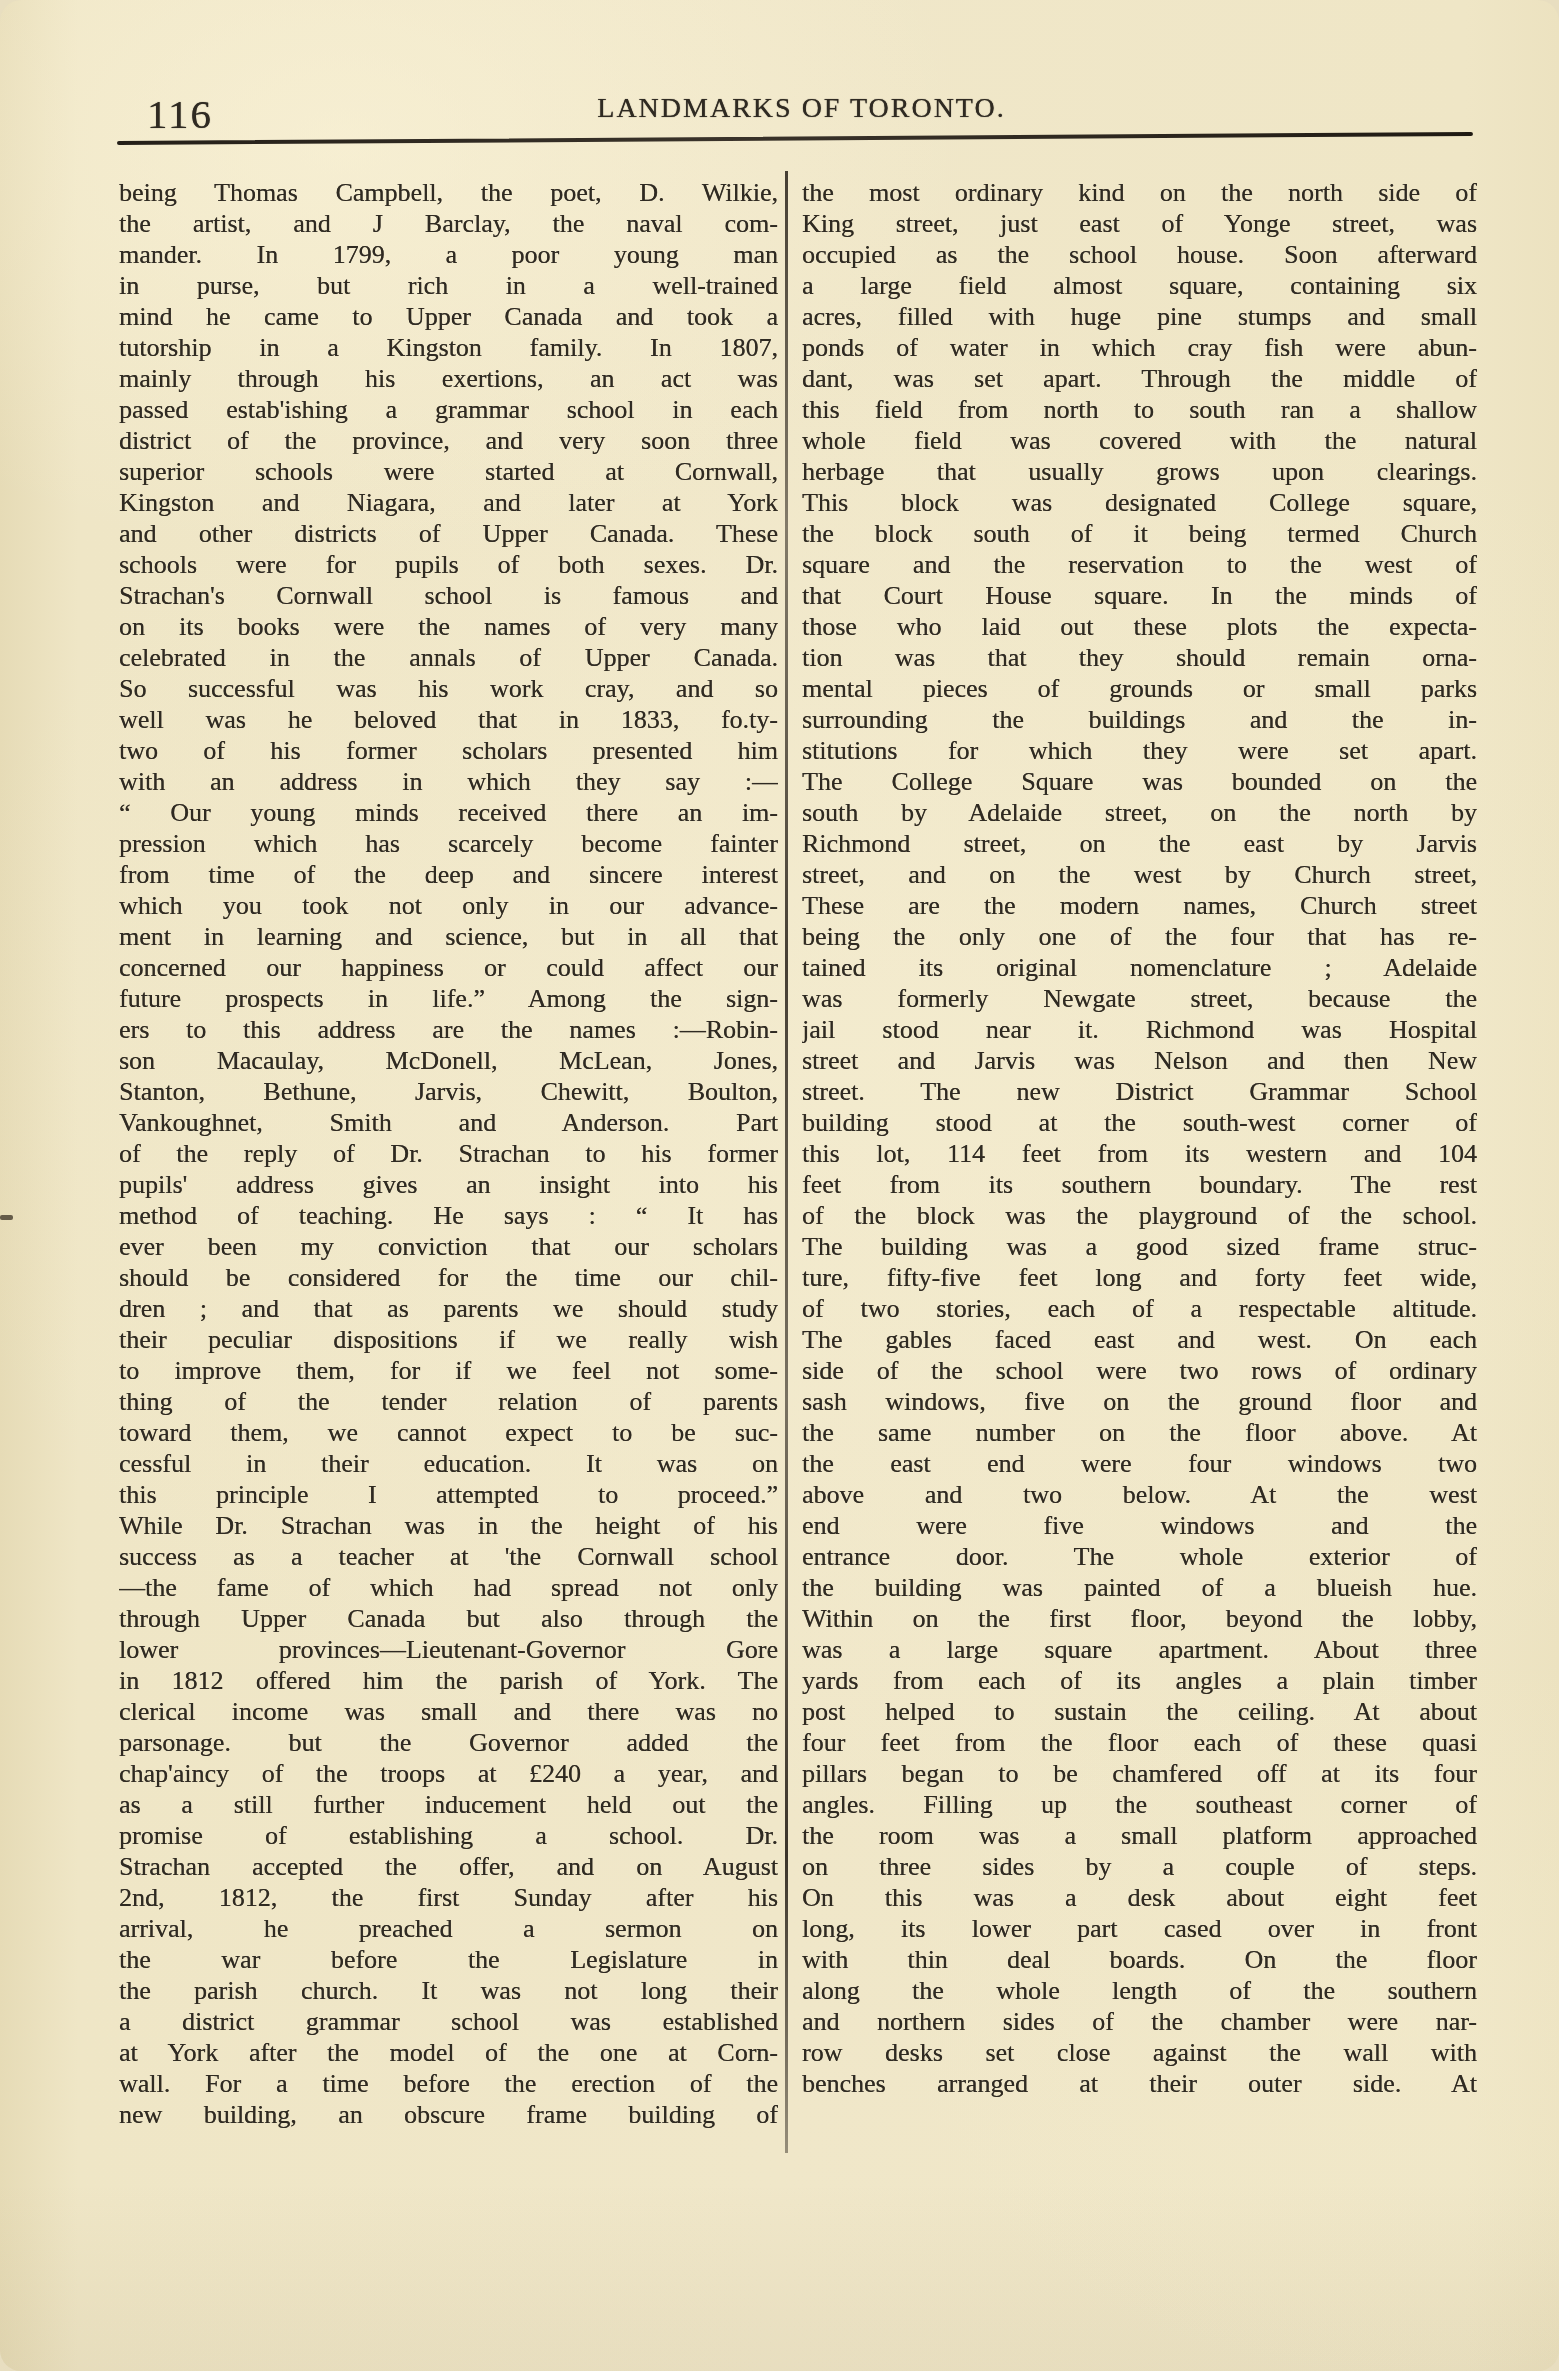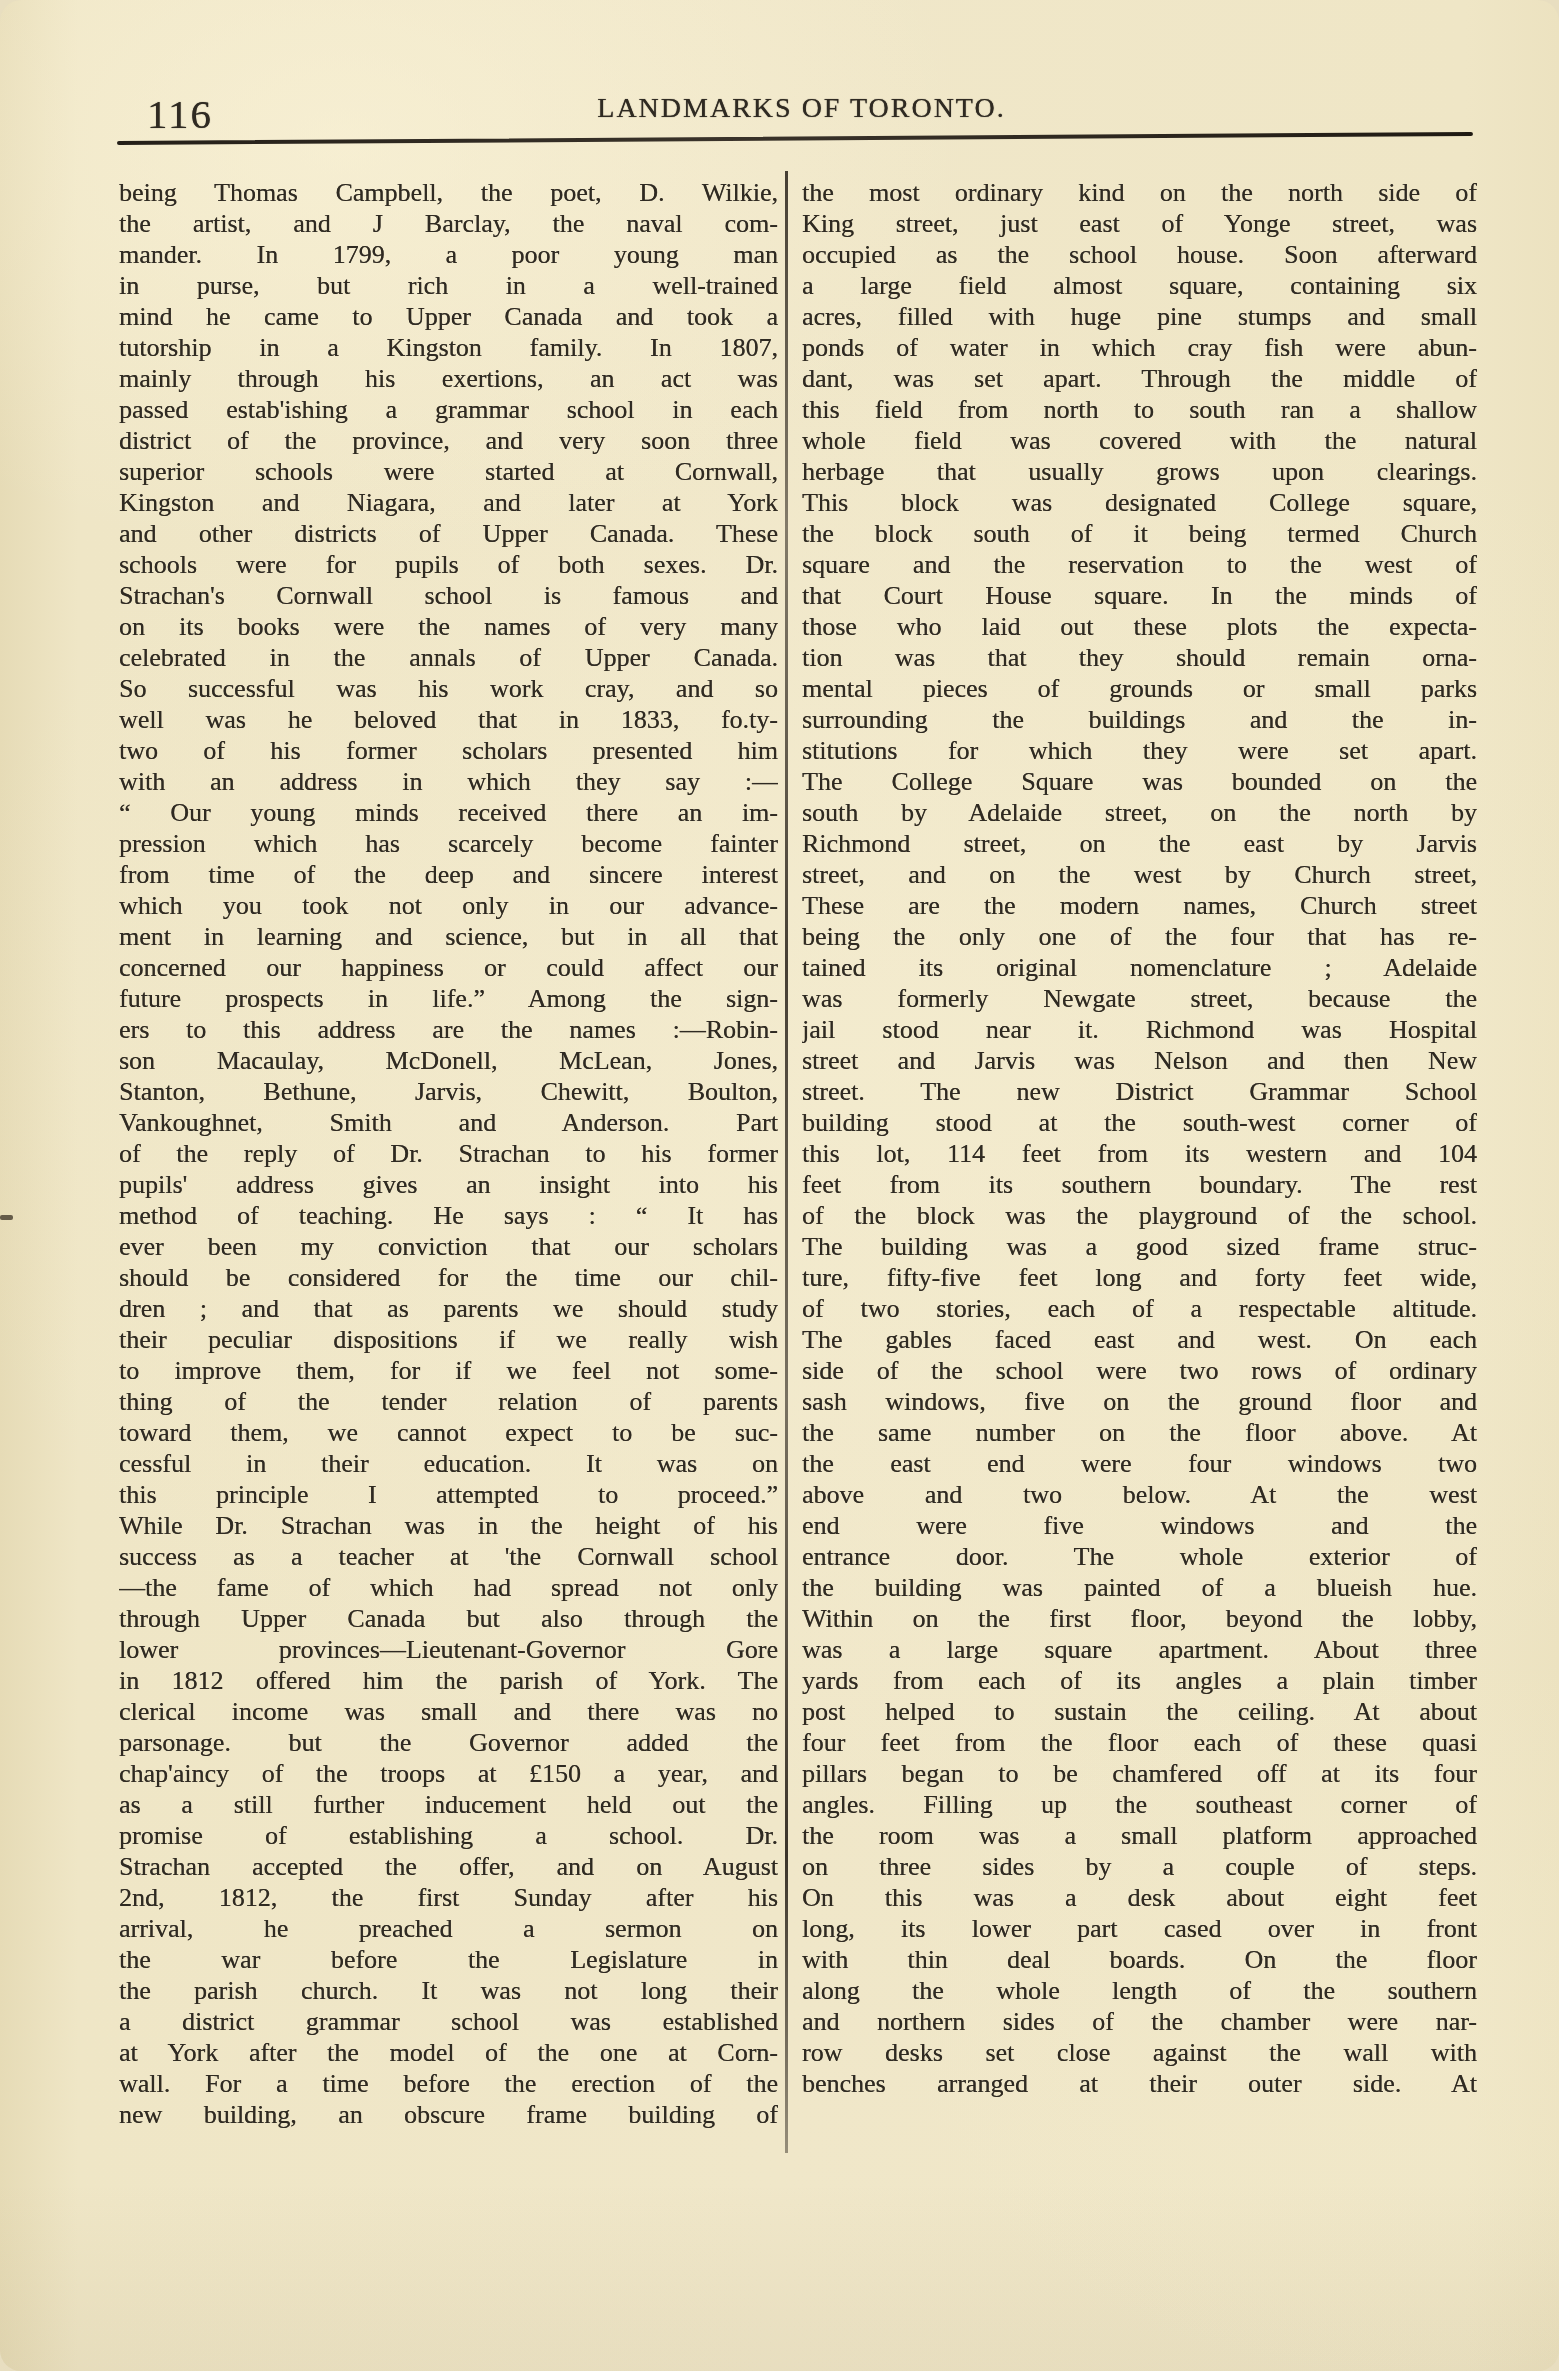--- a/index.html
+++ b/index.html
@@ -111,21 +111,21 @@
       <div class="line">cessful in their education. It was on</div>
       <div class="line">this principle I attempted to proceed.”</div>
       <div class="line">While Dr. Strachan was in the height of his</div>
       <div class="line">success as a teacher at 'the Cornwall school</div>
       <div class="line">—the fame of which had spread not only</div>
       <div class="line">through Upper Canada but also through the</div>
       <div class="line">lower provinces—Lieutenant-Governor Gore</div>
       <div class="line">in 1812 offered him the parish of York. The</div>
       <div class="line">clerical income was small and there was no</div>
       <div class="line">parsonage. but the Governor added the</div>
-      <div class="line">chap'aincy of the troops at £150 a year, and</div>
+      <div class="line">chap'aincy of the troops at £240 a year, and</div>
       <div class="line">as a still further inducement held out the</div>
       <div class="line">promise of establishing a school. Dr.</div>
       <div class="line">Strachan accepted the offer, and on August</div>
       <div class="line">2nd, 1812, the first Sunday after his</div>
       <div class="line">arrival, he preached a sermon on</div>
       <div class="line">the war before the Legislature in</div>
       <div class="line">the parish church. It was not long their</div>
       <div class="line">a district grammar school was established</div>
       <div class="line">at York after the model of the one at Corn-</div>
       <div class="line">wall. For a time before the erection of the</div>

